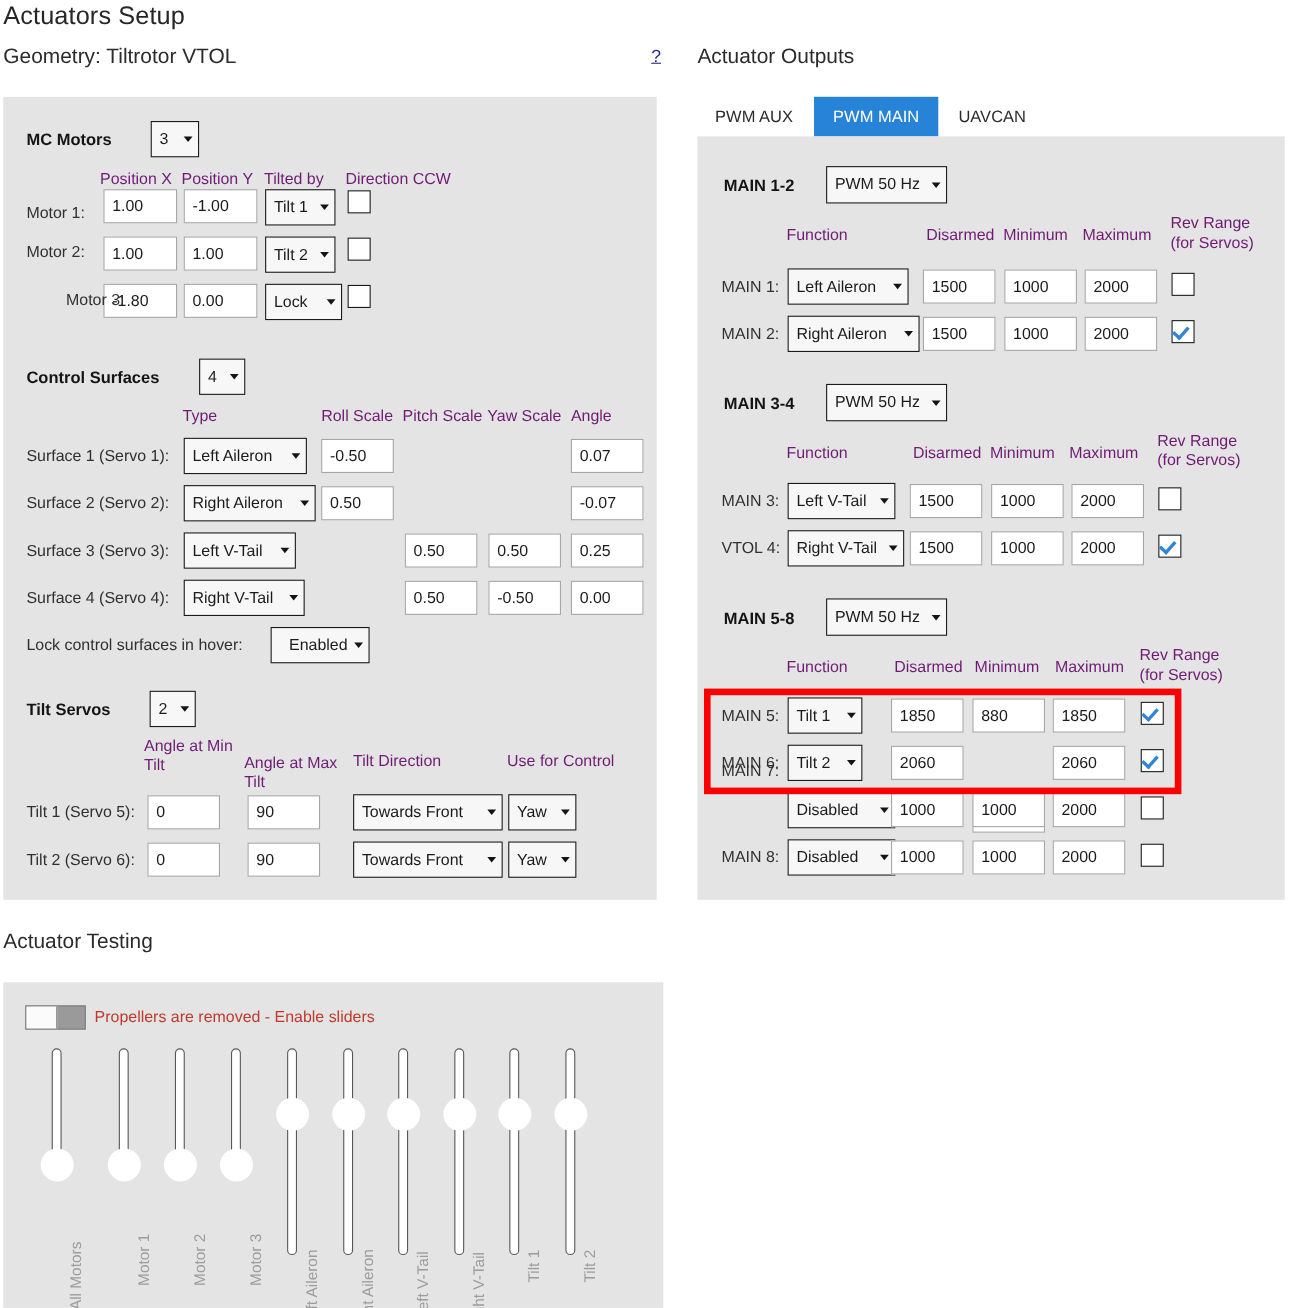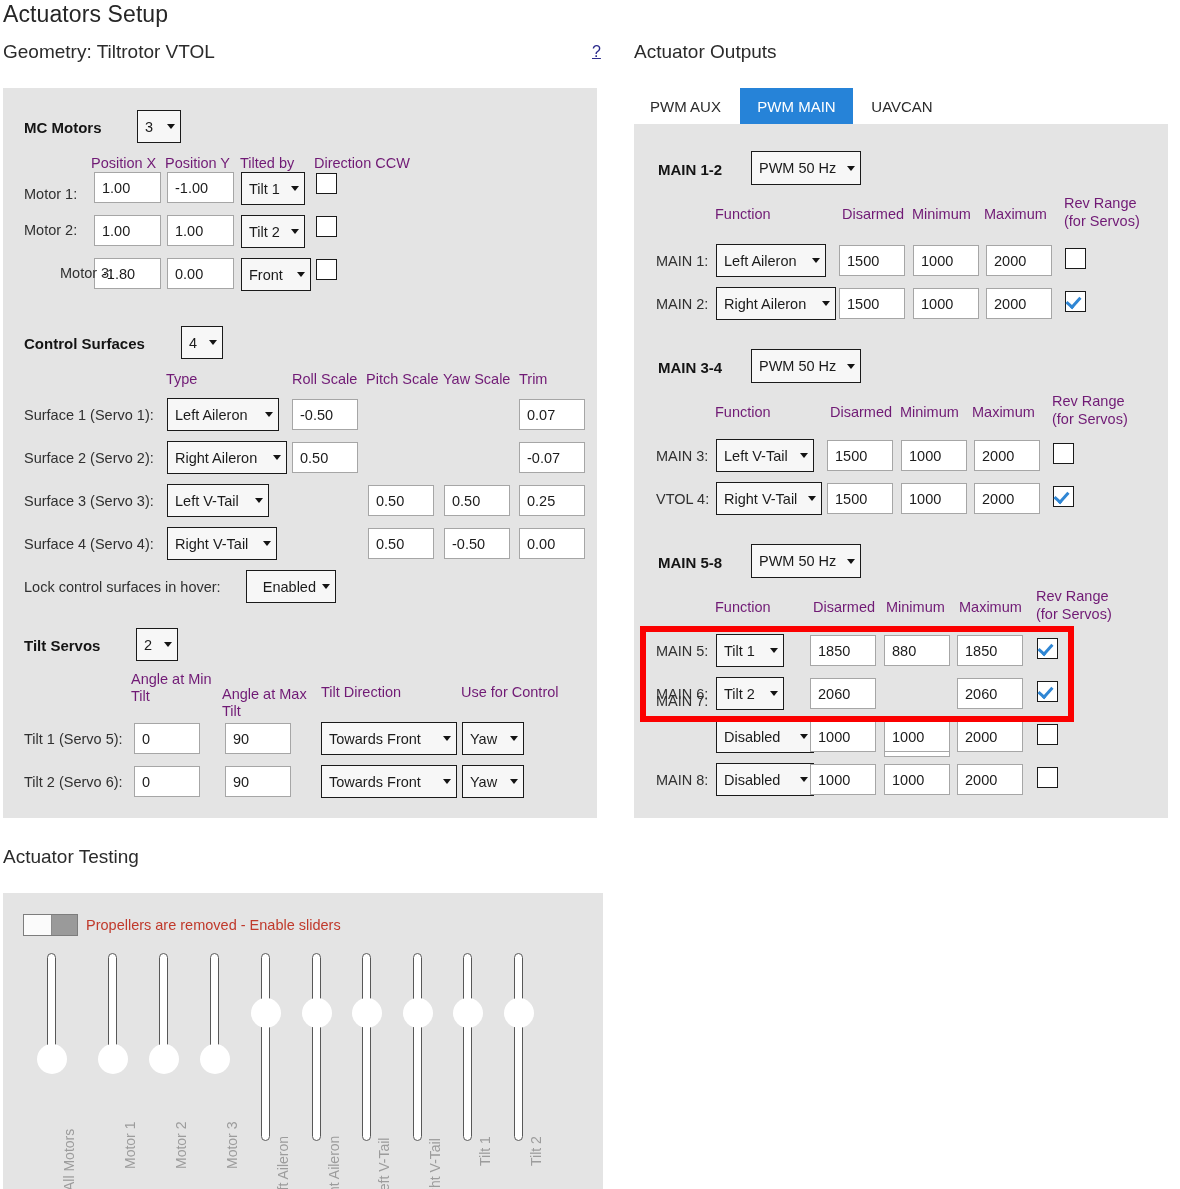--- a/index.html
+++ b/index.html
@@ -225,39 +225,39 @@
     <input class="txtbox" style="left: 164px; top: 127px; width: 67px; height: 31px;" value="1.00">
     <div class="sel" style="left:238px; top:127px; width:64px; height:33px;">
       <span class="sel-txt">Tilt 2</span>
       <span class="caret"></span>
     </div>
     <div class="cbox" style="left:313px; top:128px;"></div>
 
     <input class="txtbox" style="left: 91px; top: 170px; width: 67px; height: 31px;" value="-1.80">
     <input class="txtbox" style="left: 164px; top: 170px; width: 67px; height: 31px;" value="0.00">
     <div class="sel" style="left:238px; top:170px; width:70px; height:33px;">
-      <span class="sel-txt">Front</span>
+      <span class="sel-txt">Lock</span>
       <span class="caret"></span>
     </div>
     <div class="cbox" style="left:313px; top:171px;"></div>
 
     <div class="lbl" style="left:21px; top:134px;">Motor 2:</div>
     <div class="lbl" style="left:21px; top:177px;margin-left:36px;">Motor 3:</div>
 
     <div class="lbl bold" style="left:21px; top:247px;">Control Surfaces</div>
     <div class="sel" style="left:178px; top:238px; width:42px; height:33px;">
       <span class="sel-txt">4</span>
       <span class="caret"></span>
     </div>
 
     <div class="lbl hdr" style="left:163px; top:283px;">Type</div>
     <div class="lbl hdr" style="left:289px; top:283px;">Roll Scale</div>
     <div class="lbl hdr" style="left:363px; top:283px;">Pitch Scale</div>
     <div class="lbl hdr" style="left:440px; top:283px;">Yaw Scale</div>
-    <div class="lbl hdr" style="left:516px; top:283px;">Trim</div>
+    <div class="lbl hdr" style="left:516px; top:283px;">Angle</div>
 
     <div class="lbl" style="left:21px; top:319px;">Surface 1 (Servo 1):</div>
     <div class="sel" style="left:164px; top:310px; width:112px; height:33px;">
       <span class="sel-txt">Left Aileron</span>
       <span class="caret"></span>
     </div>
     <input class="txtbox" style="left: 289px; top: 311px; width: 66px; height: 31px;" value="-0.50">
     <input class="txtbox" style="left: 516px; top: 311px; width: 66px; height: 31px;" value="0.07">
 
     <div class="lbl" style="left:21px; top:362px;">Surface 2 (Servo 2):</div>

